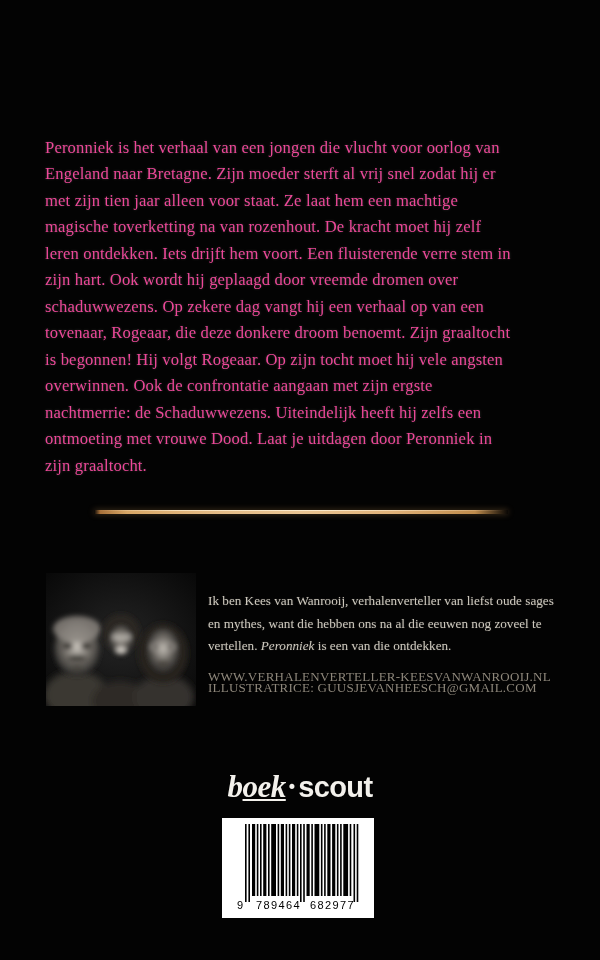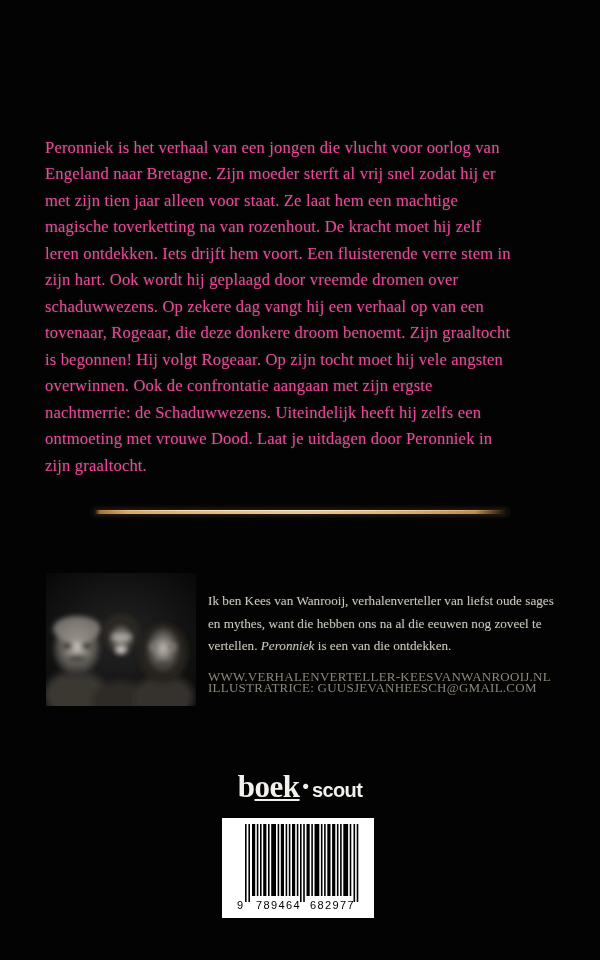--- a/index.html
+++ b/index.html
@@ -124,36 +124,37 @@
     top: 768px;
     width: 600px;
     text-align: center;
     font-size: 31px;
     line-height: 38px;
     color: #f3f1ec;
     font-family: "Liberation Serif", serif;
     font-weight: bold;
   }
   .publisher .boek {
+    font-style: italic;
     letter-spacing: -0.5px;
   }
   .publisher .boek .ul {
     text-decoration: underline;
     text-underline-offset: 2px;
     text-decoration-thickness: 1.5px;
   }
   .publisher .dot {
     font-style: normal;
     padding: 0 1px;
   }
   .publisher .scout {
     font-style: normal;
     font-family: "Liberation Sans", sans-serif;
     font-weight: bold;
-    font-size: 20px;
+    font-size: 29px;
     letter-spacing: -0.6px;
   }
 
   
   .barcode {
     position: absolute;
     left: 222px;
     top: 818px;
     width: 152px;
     height: 100px;

